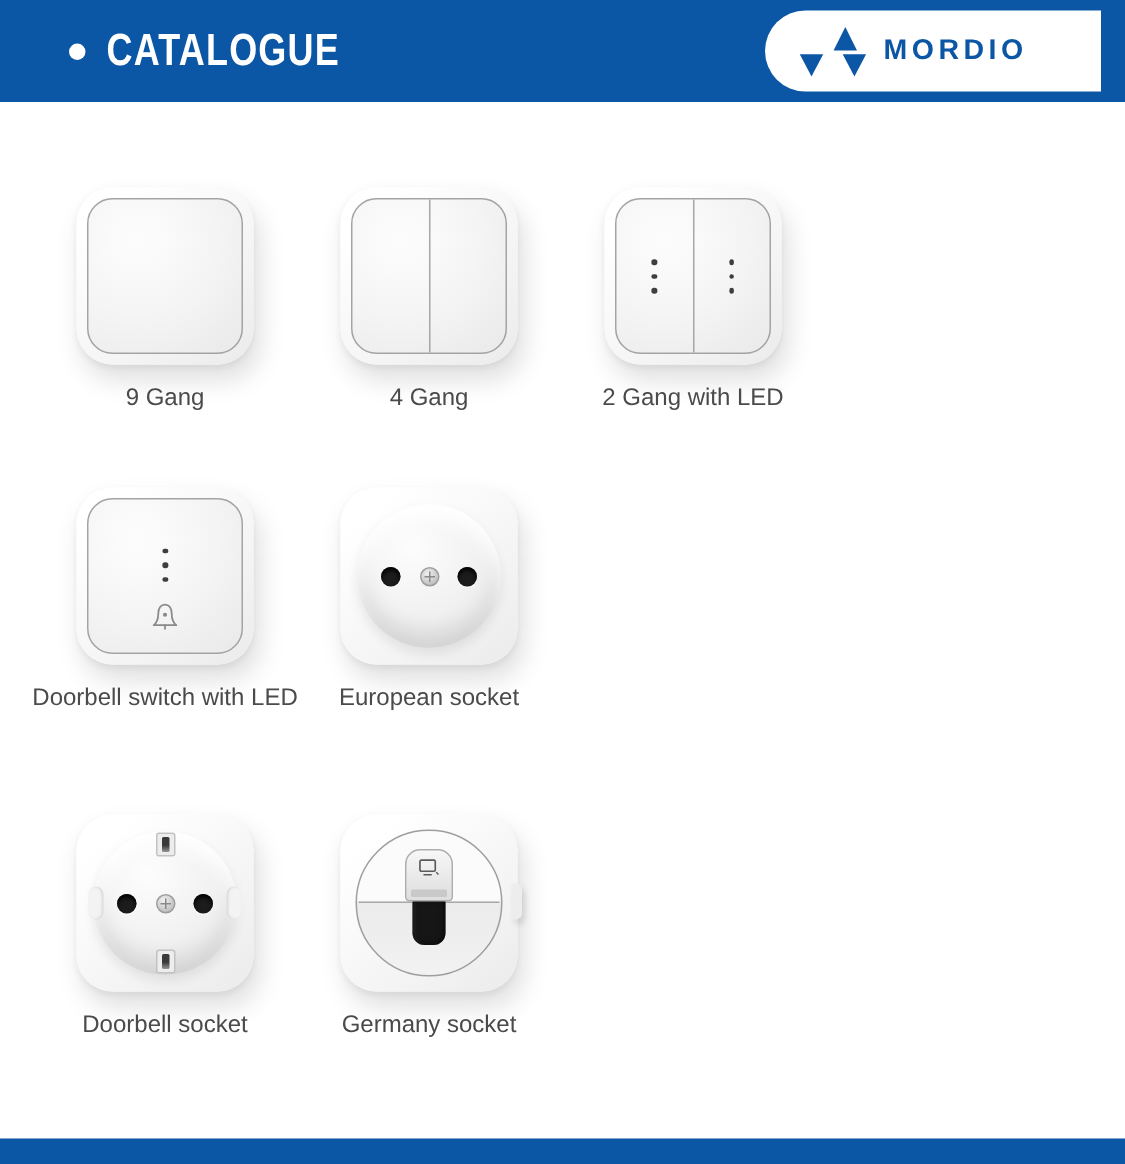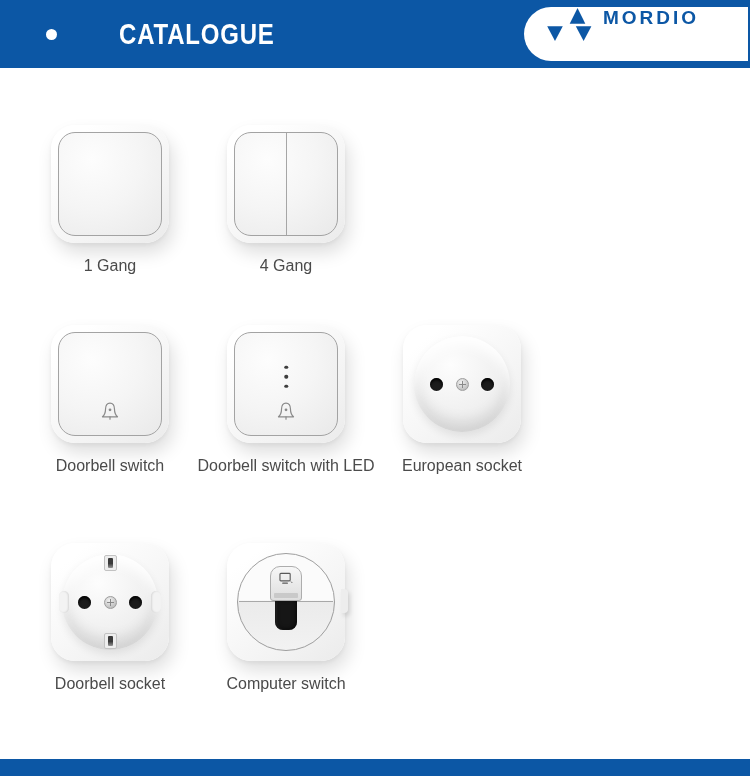--- a/index.html
+++ b/index.html
@@ -1,26 +1,26 @@
 <!DOCTYPE html>
 <html><head>
 <meta charset="utf-8">
 <style>
   * { margin:0; padding:0; box-sizing:border-box; }
   body { font-family:"Liberation Sans", sans-serif; background:#fff; }
   .page { position:relative; width:750px; height:776px; background:#fff; overflow:hidden; }
 
   
   .header { position:relative; height:68px; background:#0C57A5; display:flex; align-items:center; }
-  .brand-title { display:flex; align-items:center; margin-left:46px;gap:48px; }
+  .brand-title { display:flex; align-items:center; margin-left:46px; }
   .bullet { width:11px; height:11px; border-radius:50%; background:#fff; margin-right:14px; flex:none; }
   .title-text { color:#fff; font-weight:bold; font-size:30px; letter-spacing:1px;
                 transform:scaleX(0.8); transform-origin:left center; white-space:nowrap; }
-  .logo-pill { position:absolute; right:2px; top:7px; width:224px; height:54px; background:#fff;
-               border-radius:28px 0 0 28px; display:flex; padding-left:18px; }
+  .logo-pill { position:absolute; right:16px; top:7px; width:224px; height:54px; background:#fff;
+               border-radius:28px 0 0 28px; display:flex; align-items:center; padding-left:18px; }
   .logo-mark { width:52px; height:35px; flex:none; }
   .logo-text { color:#0C57A5; font-weight:bold; font-size:19px; letter-spacing:3px; margin-left:9px; }
 
   
   .row { display:flex; padding-left:22px; }
   .row-1 { margin-top:57px; }
   .row-2 { margin-top:50px; }
   .row-3 { margin-top:68px; }
   .cell { width:176px; display:flex; flex-direction:column; align-items:center; }
   .label { margin-top:13px; font-size:16px; line-height:19px; color:#4B4B4B; white-space:nowrap; }
@@ -113,44 +113,51 @@
       </svg>
       <span class="logo-text">MORDIO</span>
     </div>
   </div>
 
   <div class="row row-1">
     <figure class="cell">
       <div class="product">
         <div class="rocker"></div>
       </div>
-      <figcaption class="label">1 Gang</figcaption>
+      <figcaption class="label">9 Gang</figcaption>
     </figure>
     <figure class="cell">
       <div class="product">
         <div class="rocker">
           <div class="vdiv"></div>
         </div>
       </div>
       <figcaption class="label">4 Gang</figcaption>
     </figure>
+    <figure class="cell">
+      <div class="product">
+        <div class="rocker">
+          <div class="vdiv"></div>
+        </div>
+        <div class="dots l2">
+            <i></i>
+            <i></i>
+            <i></i>
+          </div>
+        <div class="dots r2">
+            <i></i>
+            <i></i>
+            <i></i>
+          </div>
+      </div>
+      <figcaption class="label">2 Gang with LED</figcaption>
+    </figure>
   </div>
 
   <div class="row row-2">
-    <figure class="cell">
-      <div class="product">
-        <div class="rocker"></div>
-        <svg class="bell" viewBox="0 0 24 24" width="22" height="23">
-          <path d="M12 2.8 C9 2.8 7.1 5.2 7.1 9.6 C7.1 14 5.4 16.4 3.8 17.8 L20.2 17.8 C18.6 16.4 16.9 14 16.9 9.6 C16.9 5.2 15 2.8 12 2.8 Z" fill="none" stroke="#8a8a8a" stroke-width="1.3" stroke-linejoin="round"></path>
-          <circle cx="12" cy="10.2" r="1.5" fill="#8a8a8a"></circle>
-          <path d="M12 17.8 L12 20.4" stroke="#8a8a8a" stroke-width="1.3" stroke-linecap="round"></path>
-        </svg>
-      </div>
-      <figcaption class="label">Doorbell switch</figcaption>
-    </figure>
     <figure class="cell">
       <div class="product">
         <div class="rocker"></div>
         <div class="dots db">
             <i></i>
             <i></i>
             <i></i>
           </div>
         <svg class="bell" viewBox="0 0 24 24" width="22" height="23">
           <path d="M12 2.8 C9 2.8 7.1 5.2 7.1 9.6 C7.1 14 5.4 16.4 3.8 17.8 L20.2 17.8 C18.6 16.4 16.9 14 16.9 9.6 C16.9 5.2 15 2.8 12 2.8 Z" fill="none" stroke="#8a8a8a" stroke-width="1.3" stroke-linejoin="round"></path>
@@ -194,19 +201,19 @@
         <div class="port"></div>
         <div class="flap">
           <svg viewBox="0 0 16 14" width="16" height="13">
             <rect x="1.5" y="1.5" width="11" height="8" rx="1" fill="none" stroke="#5a5a5a" stroke-width="1.2"></rect>
             <path d="M4.5 12 L9.5 12" stroke="#5a5a5a" stroke-width="1.2" stroke-linecap="round"></path>
             <path d="M13.2 10.2 l1.6 1.6" stroke="#5a5a5a" stroke-width="1"></path>
           </svg>
         </div>
         <div class="side-tab"></div>
       </div>
-      <figcaption class="label">Computer switch</figcaption>
+      <figcaption class="label">Germany socket</figcaption>
     </figure>
   </div>
 
   <div class="footer"></div>
 
 </div>
 
 </body></html>

